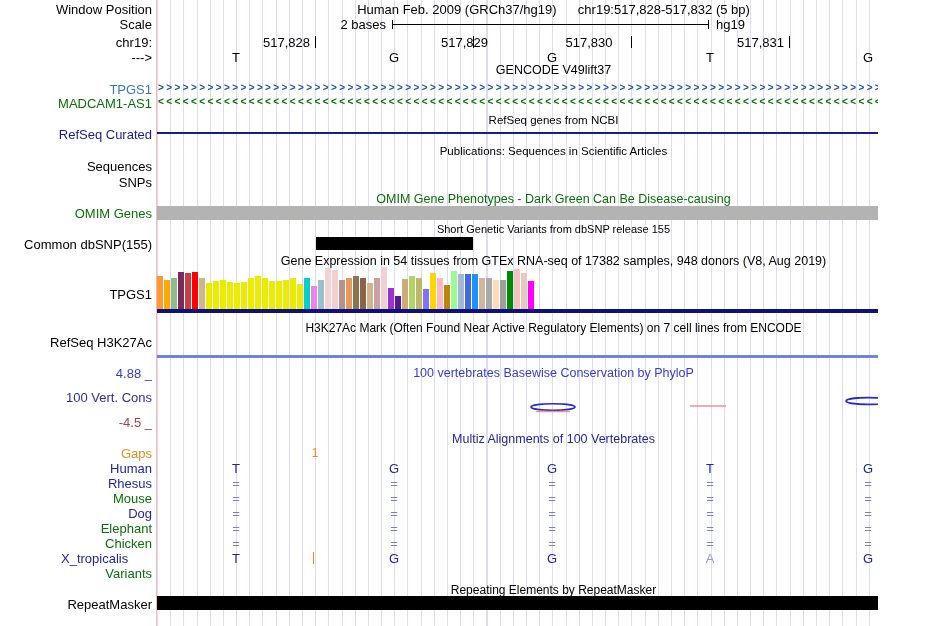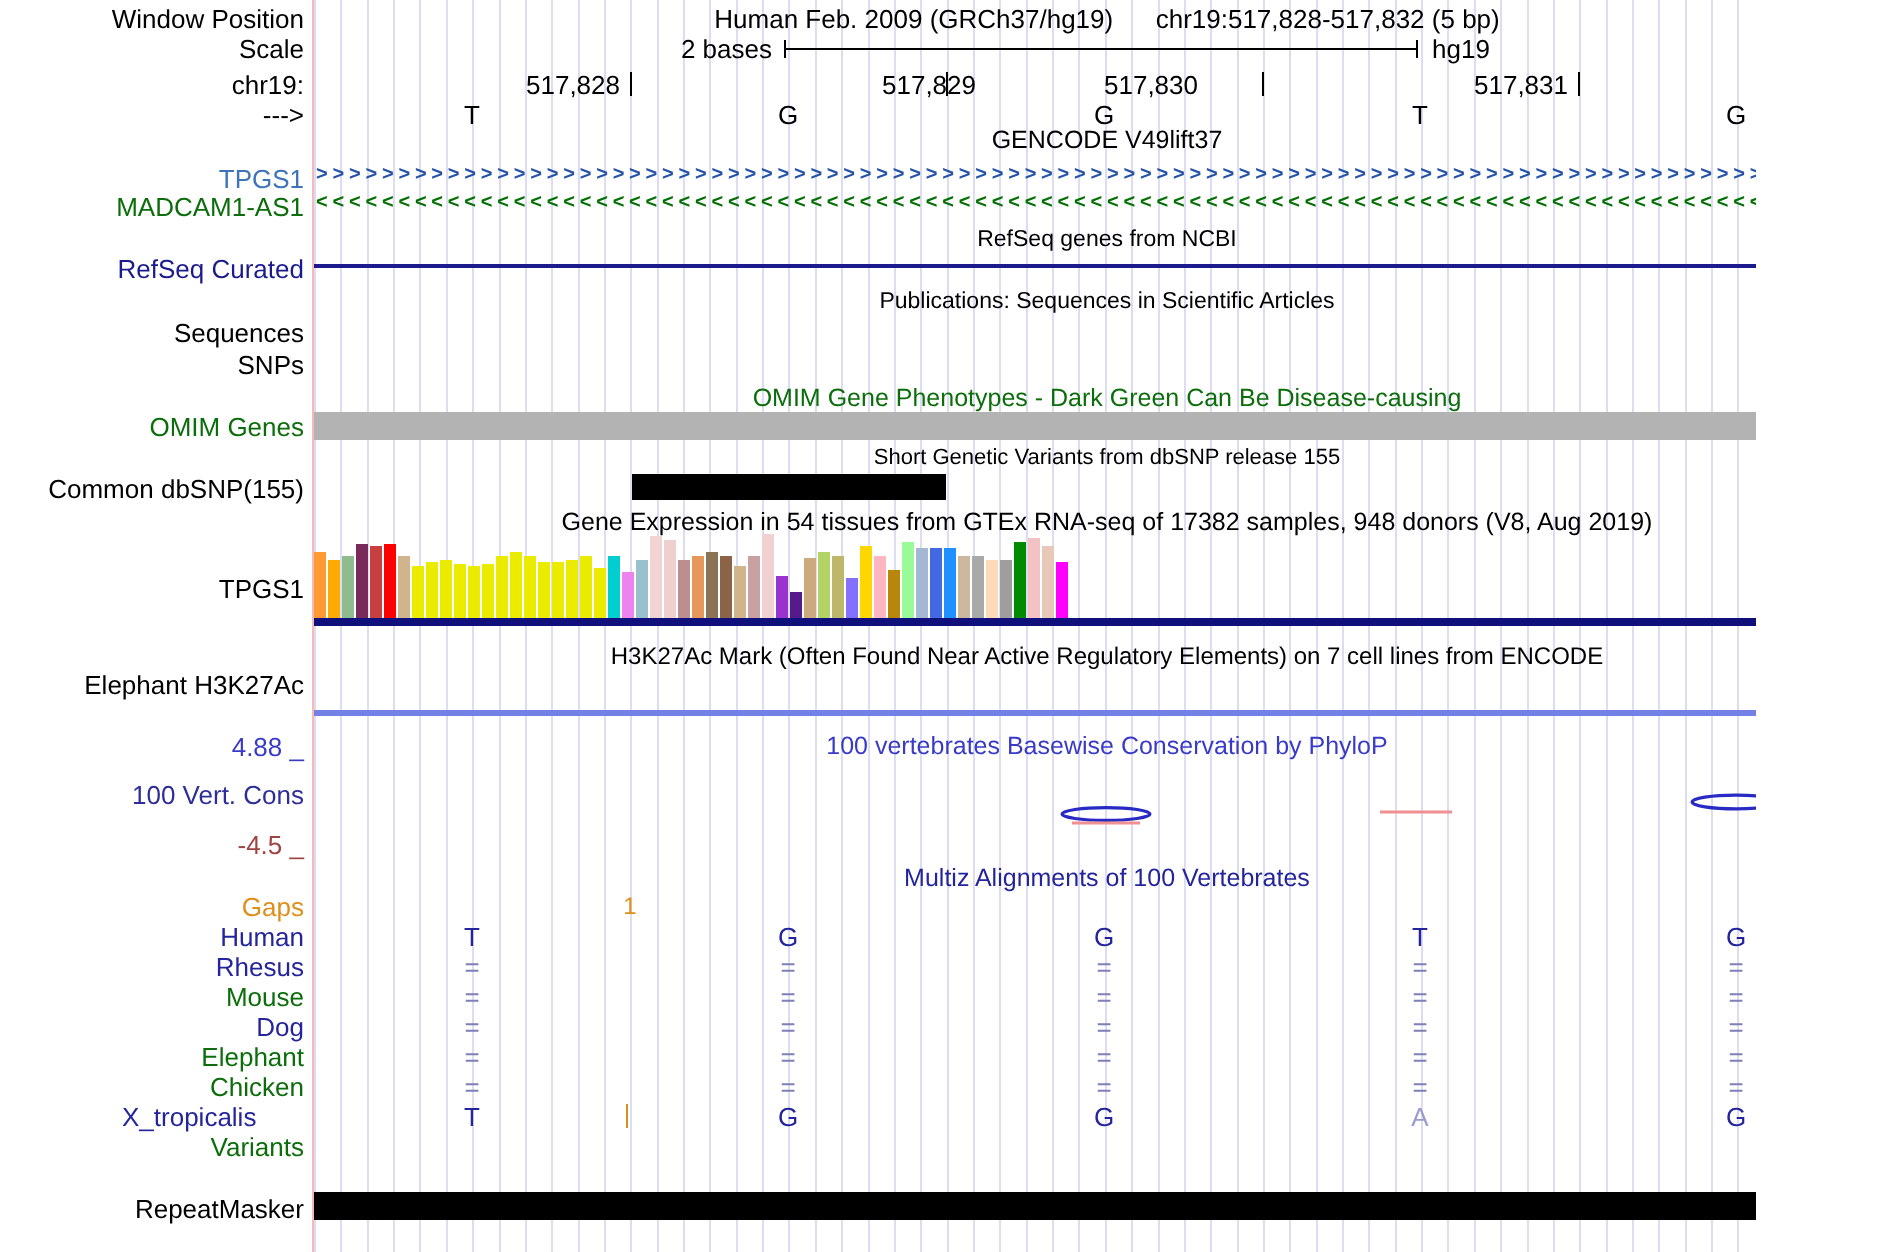--- a/index.html
+++ b/index.html
@@ -61,45 +61,46 @@
 
   <div class="ctitle f11" style="top:223px">Short Genetic Variants from dbSNP release 155</div>
   <div class="abs" style="top:237px;left:316px;width:157px;height:13px;background:#000"></div>
   <div class="llabel" style="top:237px">Common dbSNP(155)</div>
 
   <div class="ctitle f125" style="top:254px">Gene Expression in 54 tissues from GTEx RNA-seq of 17382 samples, 948 donors (V8, Aug 2019)</div>
   <div class="llabel" style="top:287px">TPGS1</div>
   <div class="abs" style="top:309px;left:157px;width:793px;height:4px;background:#10107c"></div>
 
   <div class="ctitle f12" style="top:321px">H3K27Ac Mark (Often Found Near Active Regulatory Elements) on 7 cell lines from ENCODE</div>
-  <div class="llabel" style="top:335px">Elephant H3K27Ac</div>
+  <div class="llabel" style="top:335px">RefSeq H3K27Ac</div>
   <div class="abs" style="top:355px;left:157px;width:793px;height:3px;background:#7381e7"></div>
 
   <div class="llabel" style="top:366px;color:#3a3ac8">4.88 _</div>
   <div class="ctitle f125" style="top:366px;color:#3a3ac8">100 vertebrates Basewise Conservation by PhyloP</div>
   <div class="llabel" style="top:390px;color:#2e2e9a">100 Vert. Cons</div>
   <div class="llabel" style="top:415px;color:#9e4444">-4.5 _</div>
   <svg class="abs" style="top:0;left:0" width="950" height="626">
     <ellipse cx="553" cy="407" rx="22" ry="3.2" fill="none" stroke="#2929c4" stroke-width="1.6"></ellipse>
     <line x1="536" y1="411.5" x2="570" y2="411.5" stroke="#f09090" stroke-width="1.4"></line>
     <line x1="690" y1="406" x2="726" y2="406" stroke="#f09090" stroke-width="1.5"></line>
     <ellipse cx="868" cy="401" rx="22" ry="3.4" fill="none" stroke="#2929c4" stroke-width="1.6"></ellipse>
   </svg>
 
   <div class="ctitle f125" style="top:432px;color:#24249c">Multiz Alignments of 100 Vertebrates</div>
 
+  <div class="ctitle f12" style="top:583px">Repeating Elements by RepeatMasker</div>
   <div class="abs" style="top:596px;left:157px;width:791px;height:14px;background:#000"></div>
   <div class="llabel" style="top:597px">RepeatMasker</div>
 
   <div id="layers">
       <div style="position: absolute; top: 35px; left: 236px; width: 74px; text-align: right;">517,828</div>
       <div style="position: absolute; top: 36px; left: 315px; width: 1px; height: 12px; background: rgb(0, 0, 0);"></div>
       <div style="position: absolute; top: 35px; left: 394px; width: 74px; text-align: right; padding-left: 20px;">517,829</div>
       <div style="position: absolute; top: 36px; left: 473px; width: 1px; height: 12px; background: rgb(0, 0, 0);"></div>
-      <div style="position: absolute; top: 35px; left: 552px; width: 74px; text-align: left;">517,830</div>
+      <div style="position: absolute; top: 35px; left: 552px; width: 74px; text-align: center;">517,830</div>
       <div style="position: absolute; top: 36px; left: 631px; width: 1px; height: 12px; background: rgb(0, 0, 0);"></div>
       <div style="position: absolute; top: 35px; left: 710px; width: 74px; text-align: right;">517,831</div>
       <div style="position: absolute; top: 36px; left: 789px; width: 1px; height: 12px; background: rgb(0, 0, 0);"></div>
       <div style="position: absolute; top: 50px; left: 221px; width: 30px; text-align: center;">T</div>
       <div style="position: absolute; top: 50px; left: 379px; width: 30px; text-align: center;">G</div>
       <div style="position: absolute; top: 50px; left: 537px; width: 30px; text-align: center;">G</div>
       <div style="position: absolute; top: 50px; left: 695px; width: 30px; text-align: center;">T</div>
       <div style="position: absolute; top: 50px; left: 853px; width: 30px; text-align: center;">G</div>
       <div style="position: absolute; top: 276px; left: 157px; width: 6px; height: 33px; background: rgb(255, 153, 51);"></div>
       <div style="position: absolute; top: 280px; left: 164px; width: 6px; height: 29px; background: rgb(255, 170, 0);"></div>

